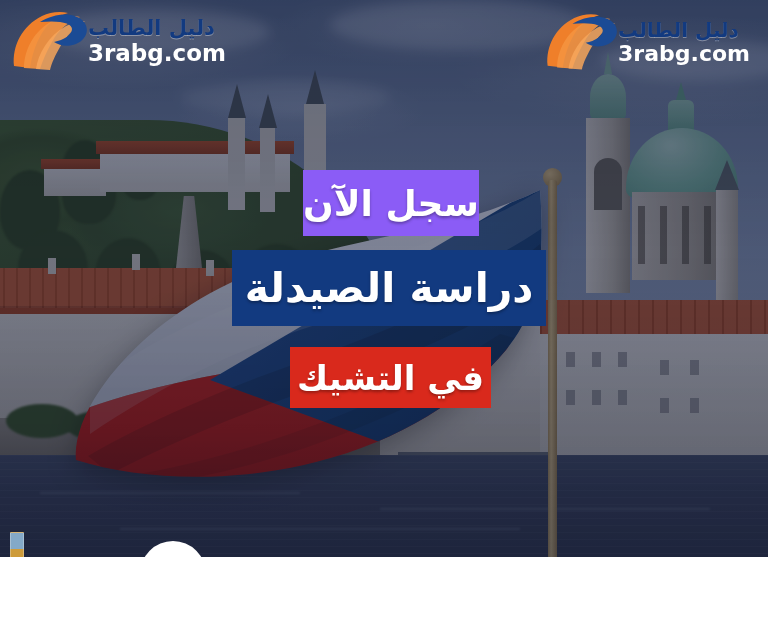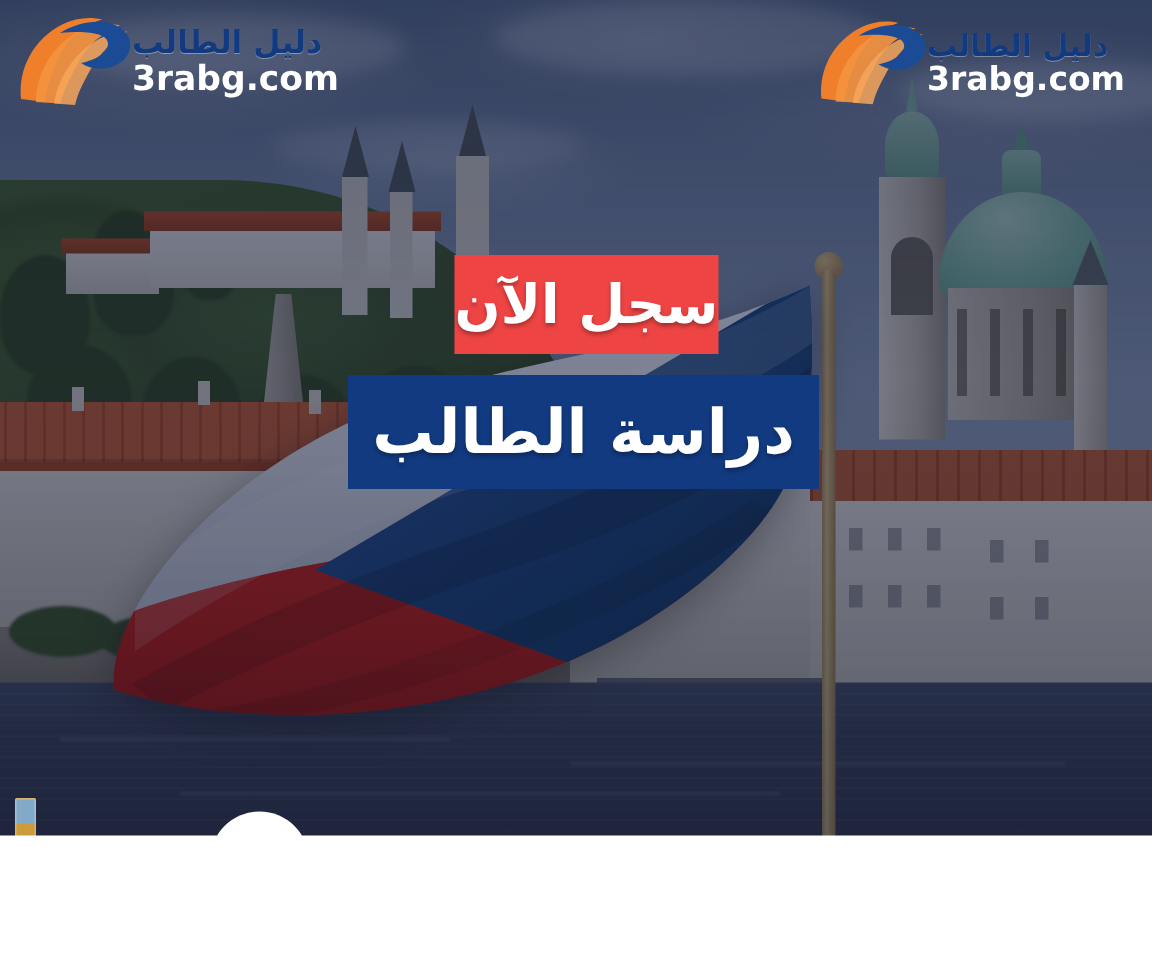--- a/index.html
+++ b/index.html
@@ -232,21 +232,21 @@
   #logo-top-right .logo-en{font-size:22px;}
 
   
   .banner{
     position:absolute;display:flex;align-items:center;justify-content:center;
     color:#ffffff;font-weight:700;direction:rtl;white-space:nowrap;
     text-shadow:0 2px 3px rgba(0,0,0,.30);
   }
   #banner-register{
     left:303px;top:170px;width:176px;height:66px;
-    background:#ef4444;font-size:36px;
+    background:#8b5cf6;font-size:36px;
   }
   #banner-title{
     left:232px;top:250px;width:314px;height:76px;
     background:#123a80;font-size:41px;
   }
   #banner-country{
     left:290px;top:347px;width:201px;height:61px;
     background:#d9291c;font-size:34px;
   }
 
@@ -416,21 +416,22 @@
           <path d="M34,16 C50,6 70,6 78,16 C84,24 80,34 70,38 C62,41 54,40 48,36 C58,34 66,29 66,23 C66,17 54,14 34,16 Z" fill="#1b4b95"></path>
         </svg>
       </div>
       <div class="logo-text">
         <span class="logo-ar">دليل الطالب</span>
         <span class="logo-en">3rabg.com</span>
       </div>
     </div>
 
     <div class="banner" id="banner-register">سجل الآن</div>
-    <div class="banner" id="banner-title">دراسة الطالب</div>
+    <div class="banner" id="banner-title">دراسة الصيدلة</div>
+    <div class="banner" id="banner-country">في التشيك</div>
 
   </div>
 
   <div class="footer-bump"></div>
   <div class="footer">
 
     
 
     
 

